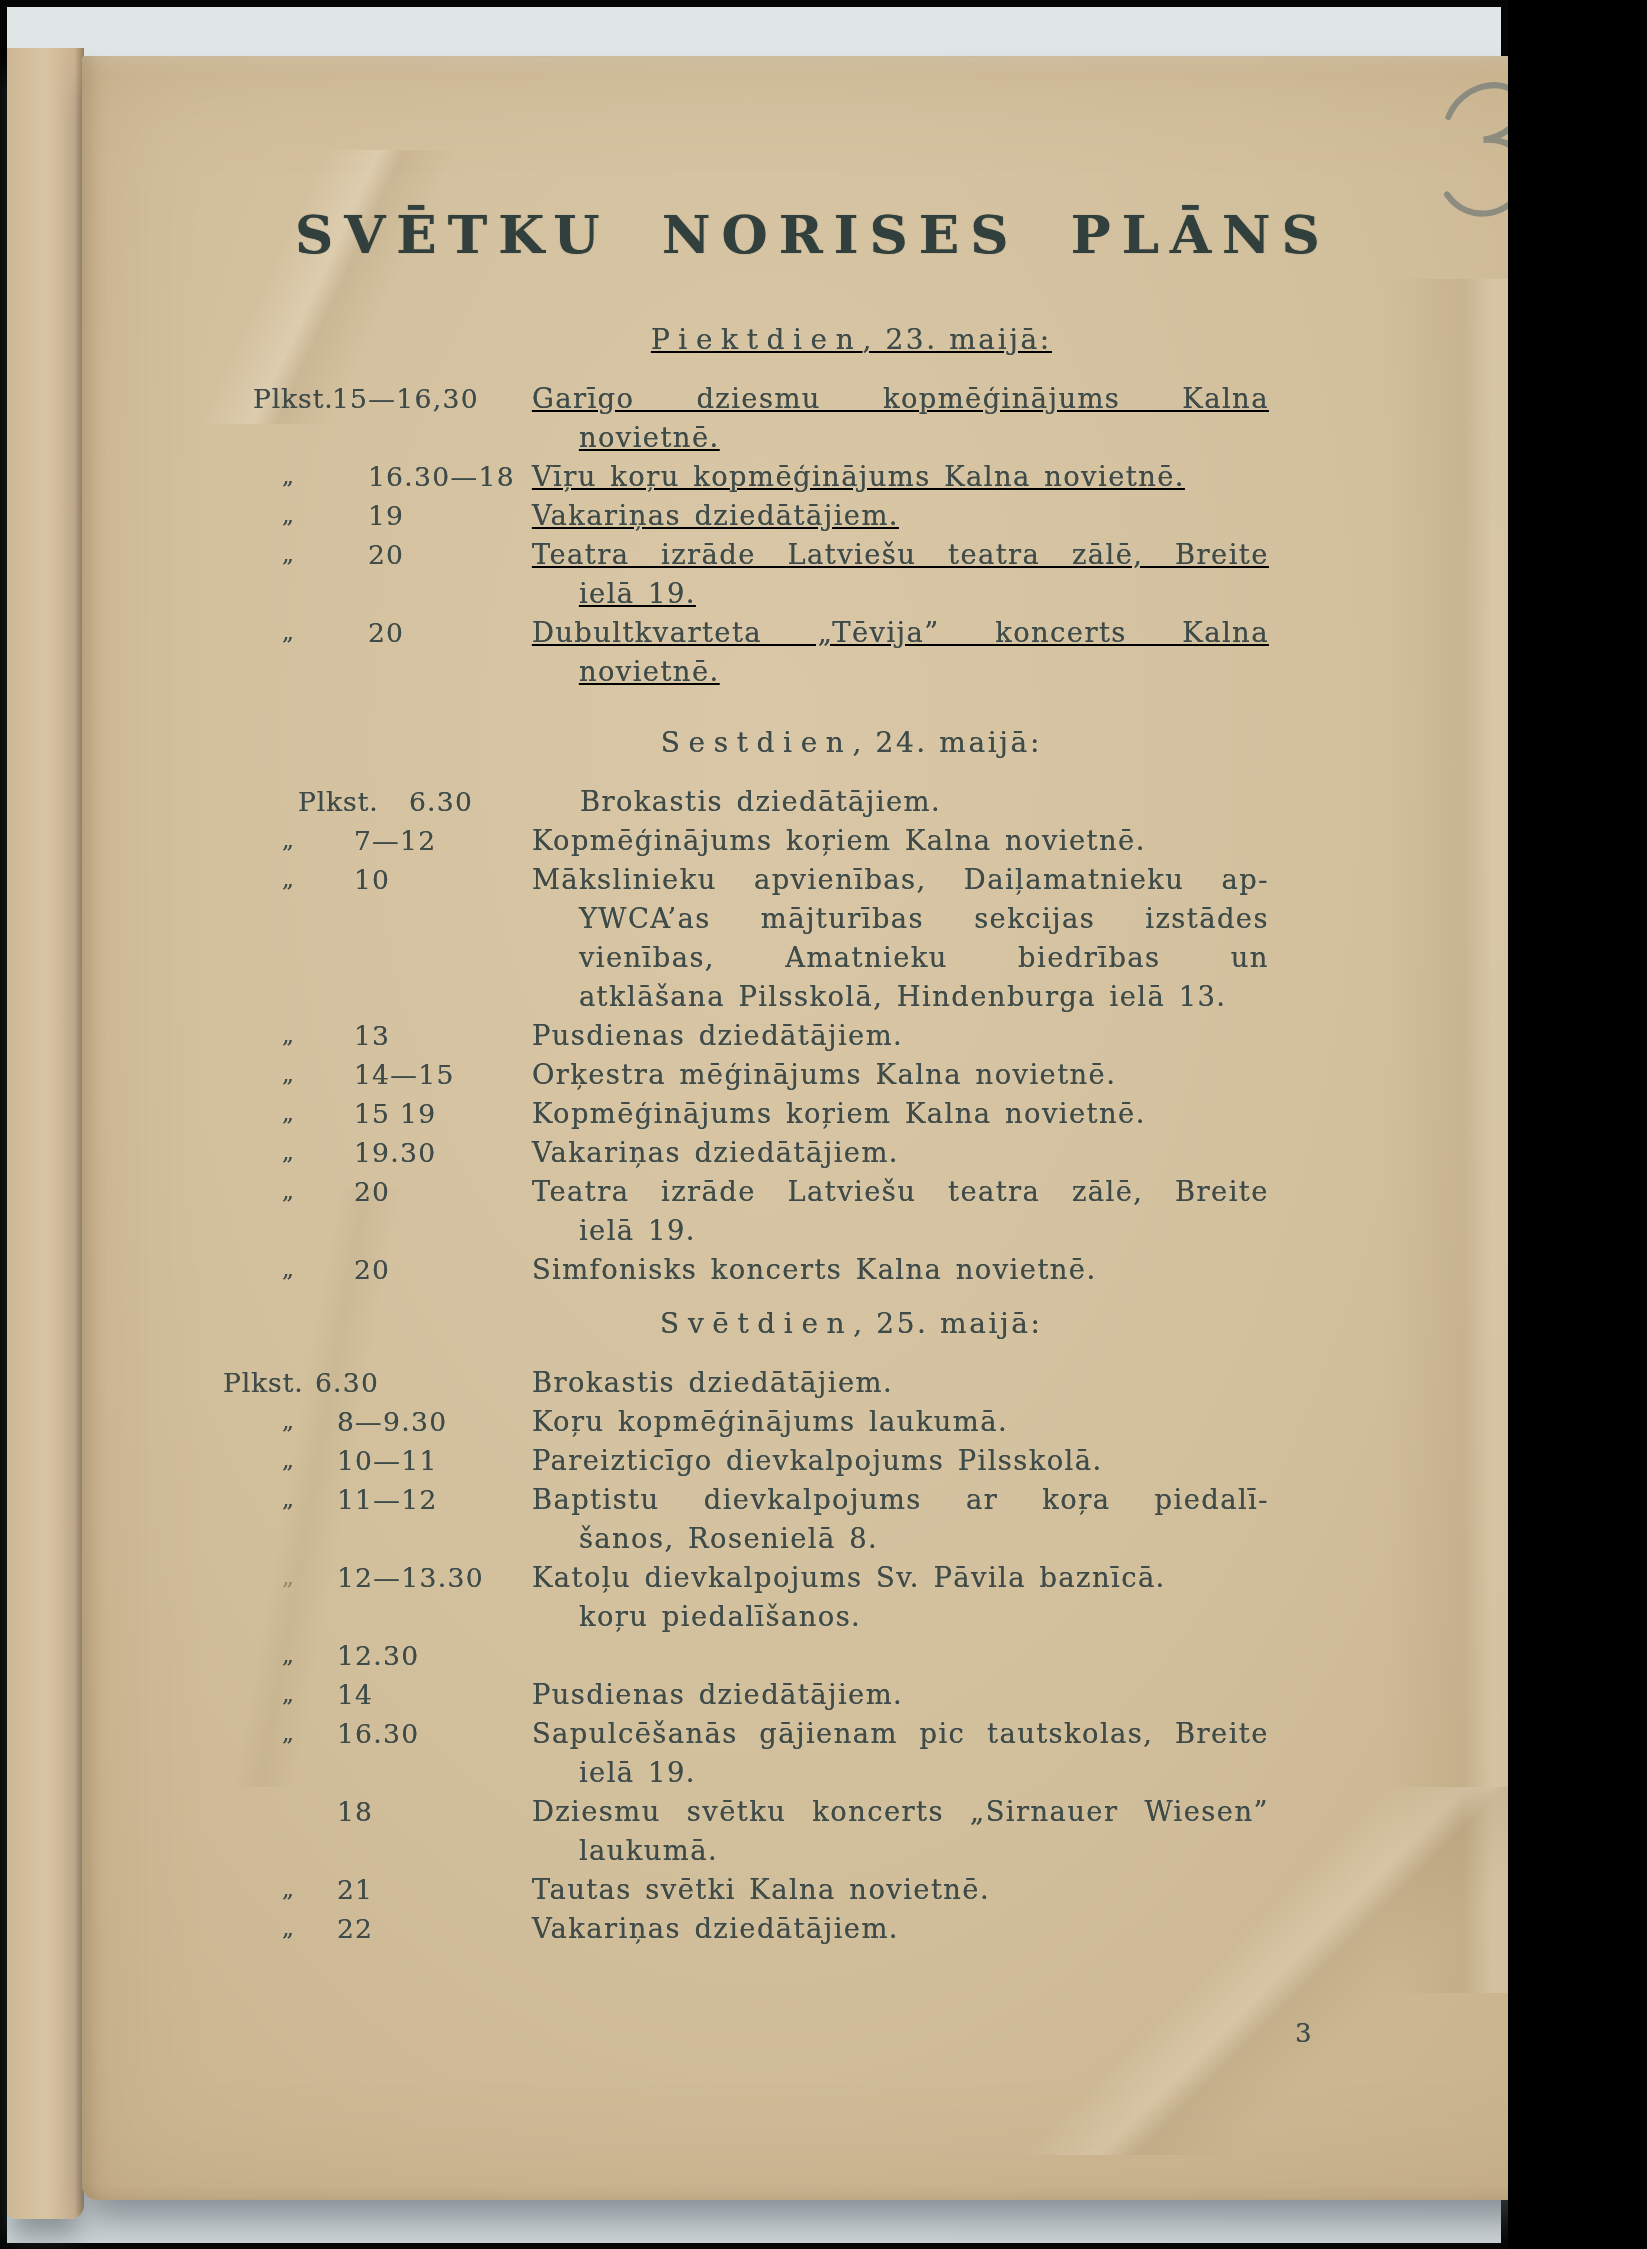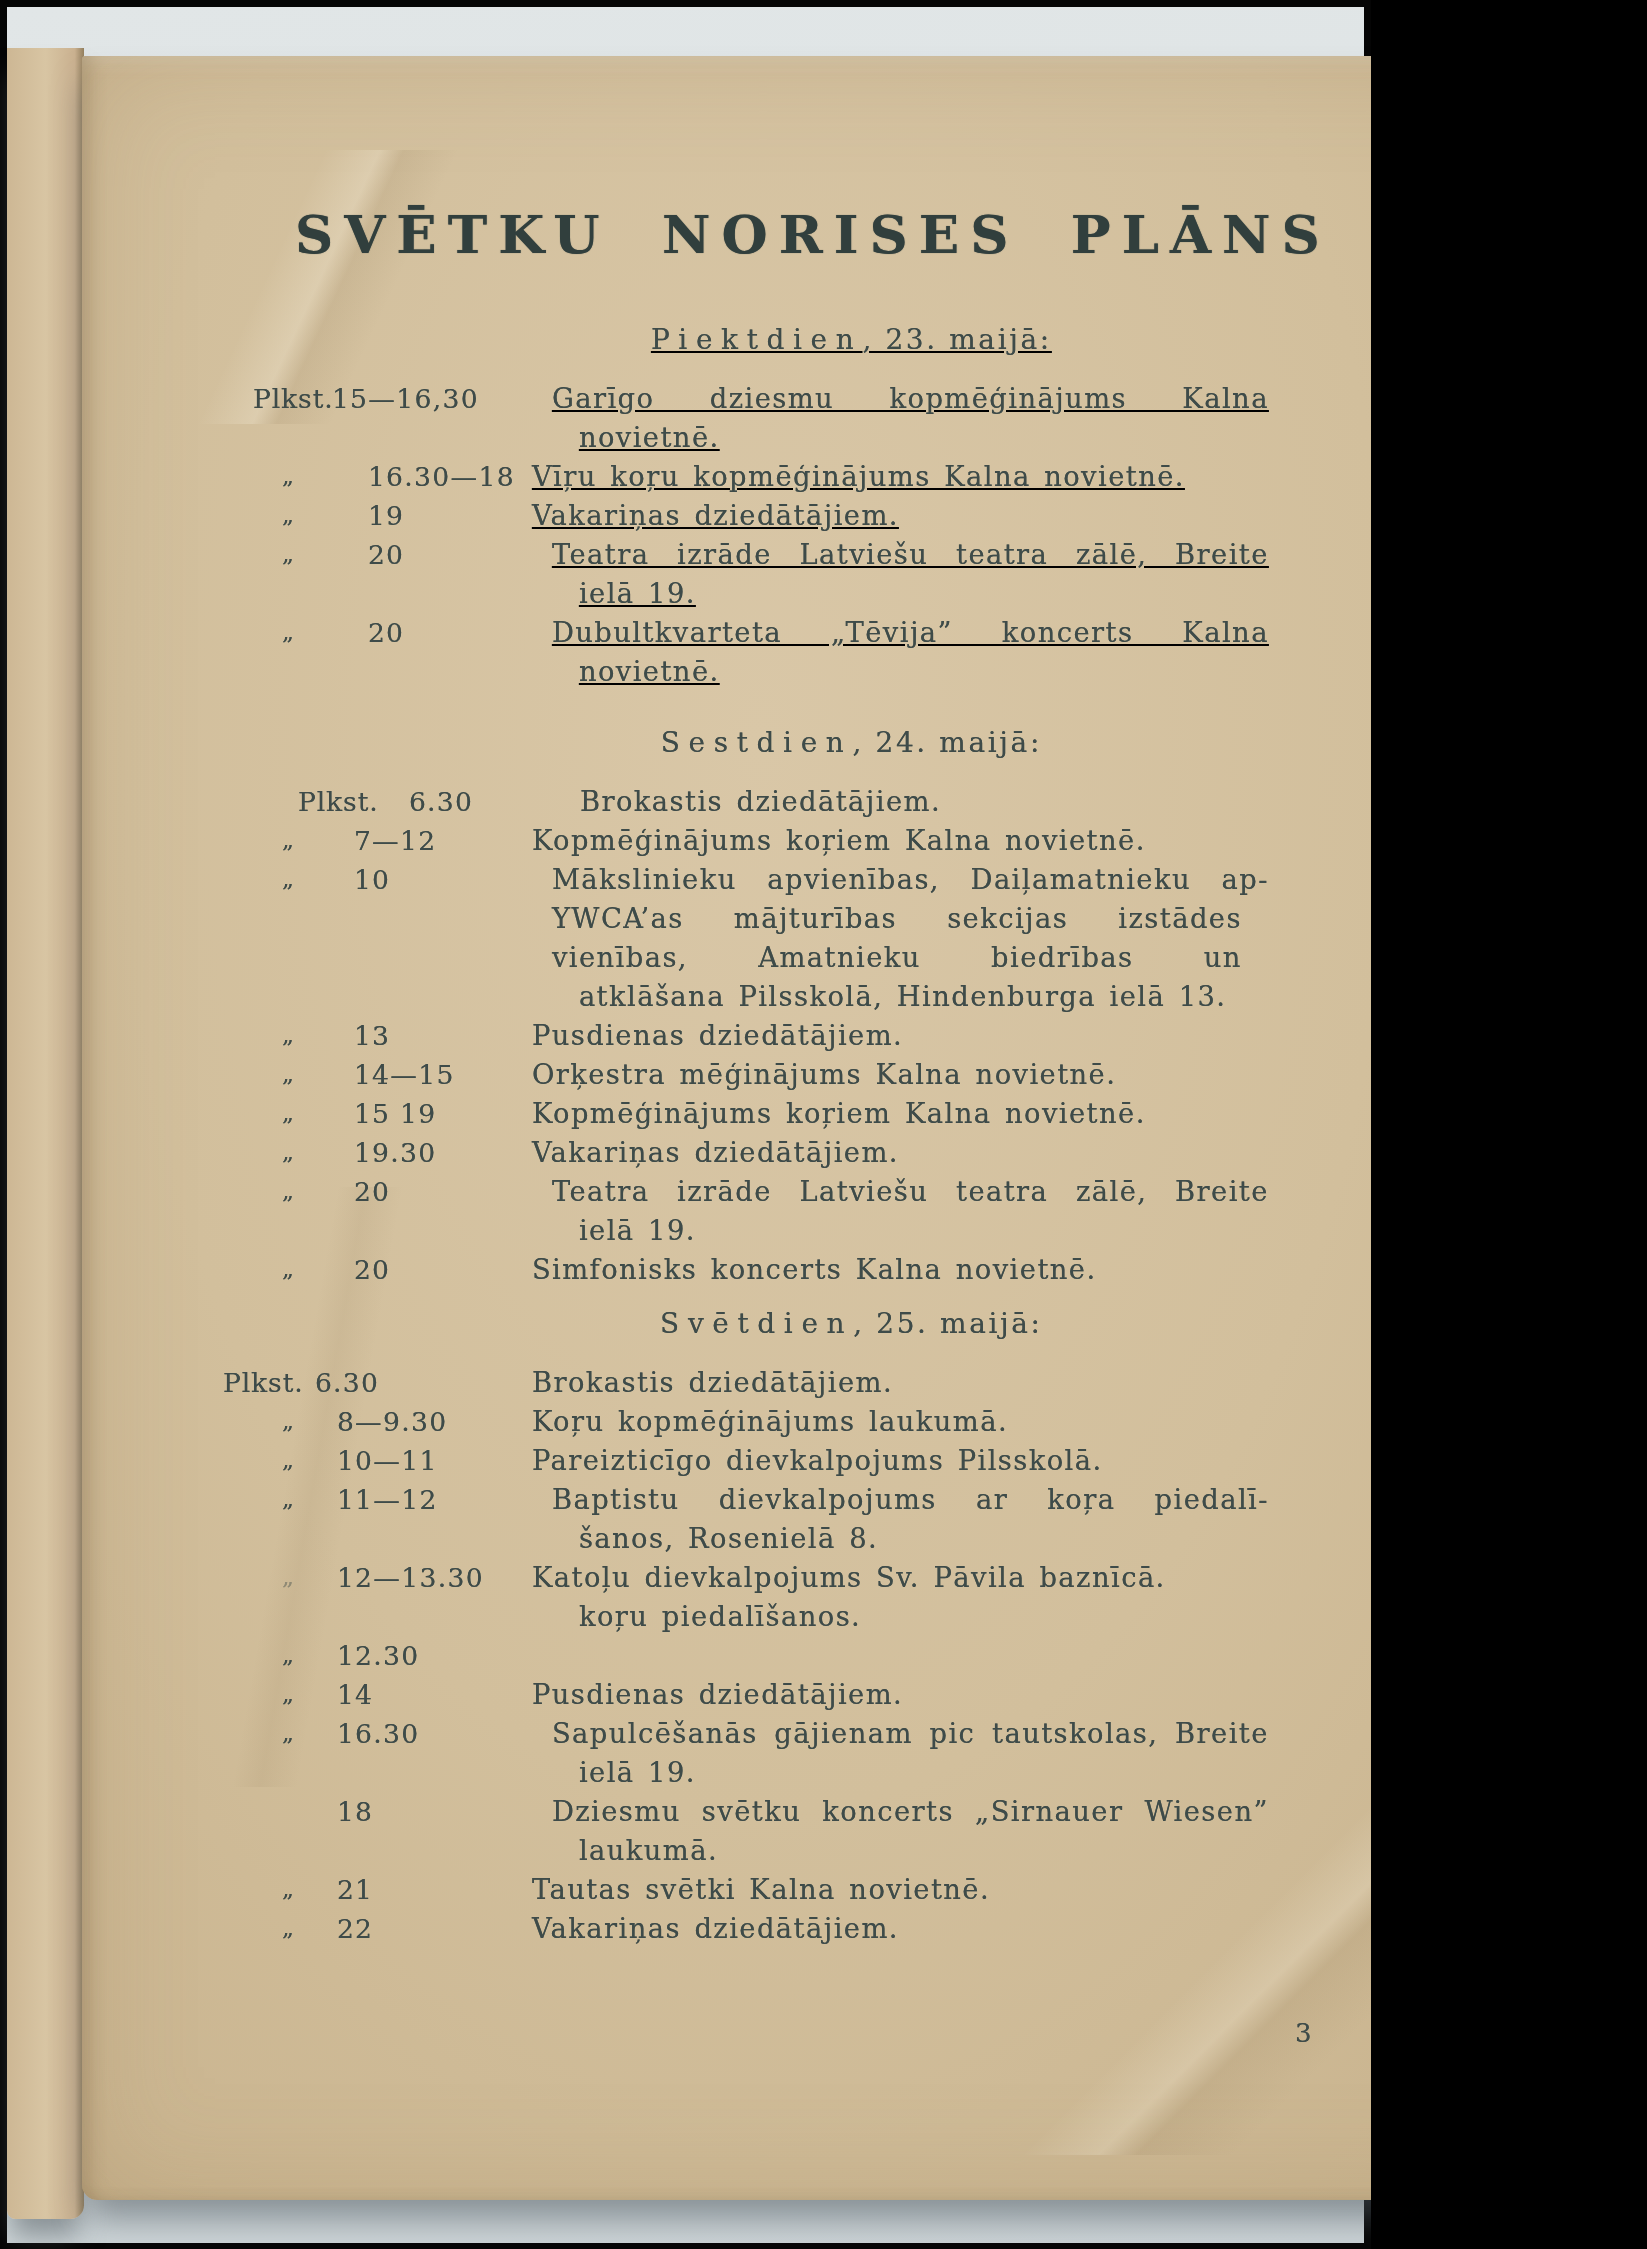--- a/index.html
+++ b/index.html
@@ -1,17 +1,17 @@
 <!DOCTYPE html>
 <html style="font-size:13.7px"><head>
 <meta charset="utf-8">
 <style>
   html,body{margin:0;padding:0;background:#000;}
-  .stage{position:relative;width:1371px;height:2250px;background:#050505;overflow:hidden;
-         font-family:"DejaVu Serif","Liberation Serif",serif;}
+  .stage{position:relative;width:1484px;height:2250px;background:#050505;overflow:hidden;
+         font-family:"DejaVu Serif","Liberation Serif",serif;padding-left:24px;}
   .scan{position:absolute;left:6.9px;top:6.9px;right:6.9px;bottom:6.9px;
         background:linear-gradient(175deg,#e1e6e7 0%,#dae0e1 45%,#cbd3d6 100%);}
   
   .prev-edge{position:absolute;left:0;top:41px;width:77px;height:2171px;
         background:linear-gradient(90deg,#cdb794 0%,#d8c5a3 50%,#cab190 88%,#94805f 100%);
         border-radius:0 0 13.7px 8.6px;
         box-shadow:0 22px 26px -5.1px rgba(84,92,99,.55);}
   
   .page{position:absolute;left:75px;top:49px;width:1539px;height:2144px;
         background:radial-gradient(ellipse at 44% 32%,#d9c7a7 0%,#d2bf9c 52%,#c7b18b 100%);
@@ -52,21 +52,21 @@
   .sec-0 .label.plkst{left:171px;} .sec-1 .label.plkst{left:216px;} .sec-2 .label.plkst{left:141px;}
   .label.ditto{left:200px;font-size:23px;}
   .sec-2 .row-idx-4 .label{opacity:.42;}
   .row .time{position:absolute;line-height:39px;letter-spacing:1.3px;}
   .sec-0 .t-plkst{left:250px;} .sec-1 .t-plkst{left:327px;} .sec-2 .t-plkst{left:233px;}
   .sec-0 .t-ditto{left:274px;margin-left:12px;} .sec-1 .t-ditto{left:272px;} .sec-2 .t-ditto{left:255px;}
   .event{margin-left:450px;width:737px;font-size:27.4px;}
   .sec-1 .row-idx-0 .event{padding-left:48px;}
   .event-line{height:39px;line-height:39px;letter-spacing:1.4px;word-spacing:3.4px;white-space:nowrap;}
   .event-line.cont{margin-left:47px;width:690px;}
-  .event-line.stretch{white-space:normal;text-align:justify;text-align-last:justify;margin-left:20px;}
+  .event-line.stretch{white-space:normal;text-align:justify;text-align-last:justify;}
   .pagenum{position:absolute;left:1213px;top:1960px;font-size:26px;line-height:34px;}
 </style>
 </head>
 <body>
 
 <div class="stage">
   <div class="scan">
     <div class="prev-edge"></div>
     <div class="page">
       <div class="crease c1"></div>

